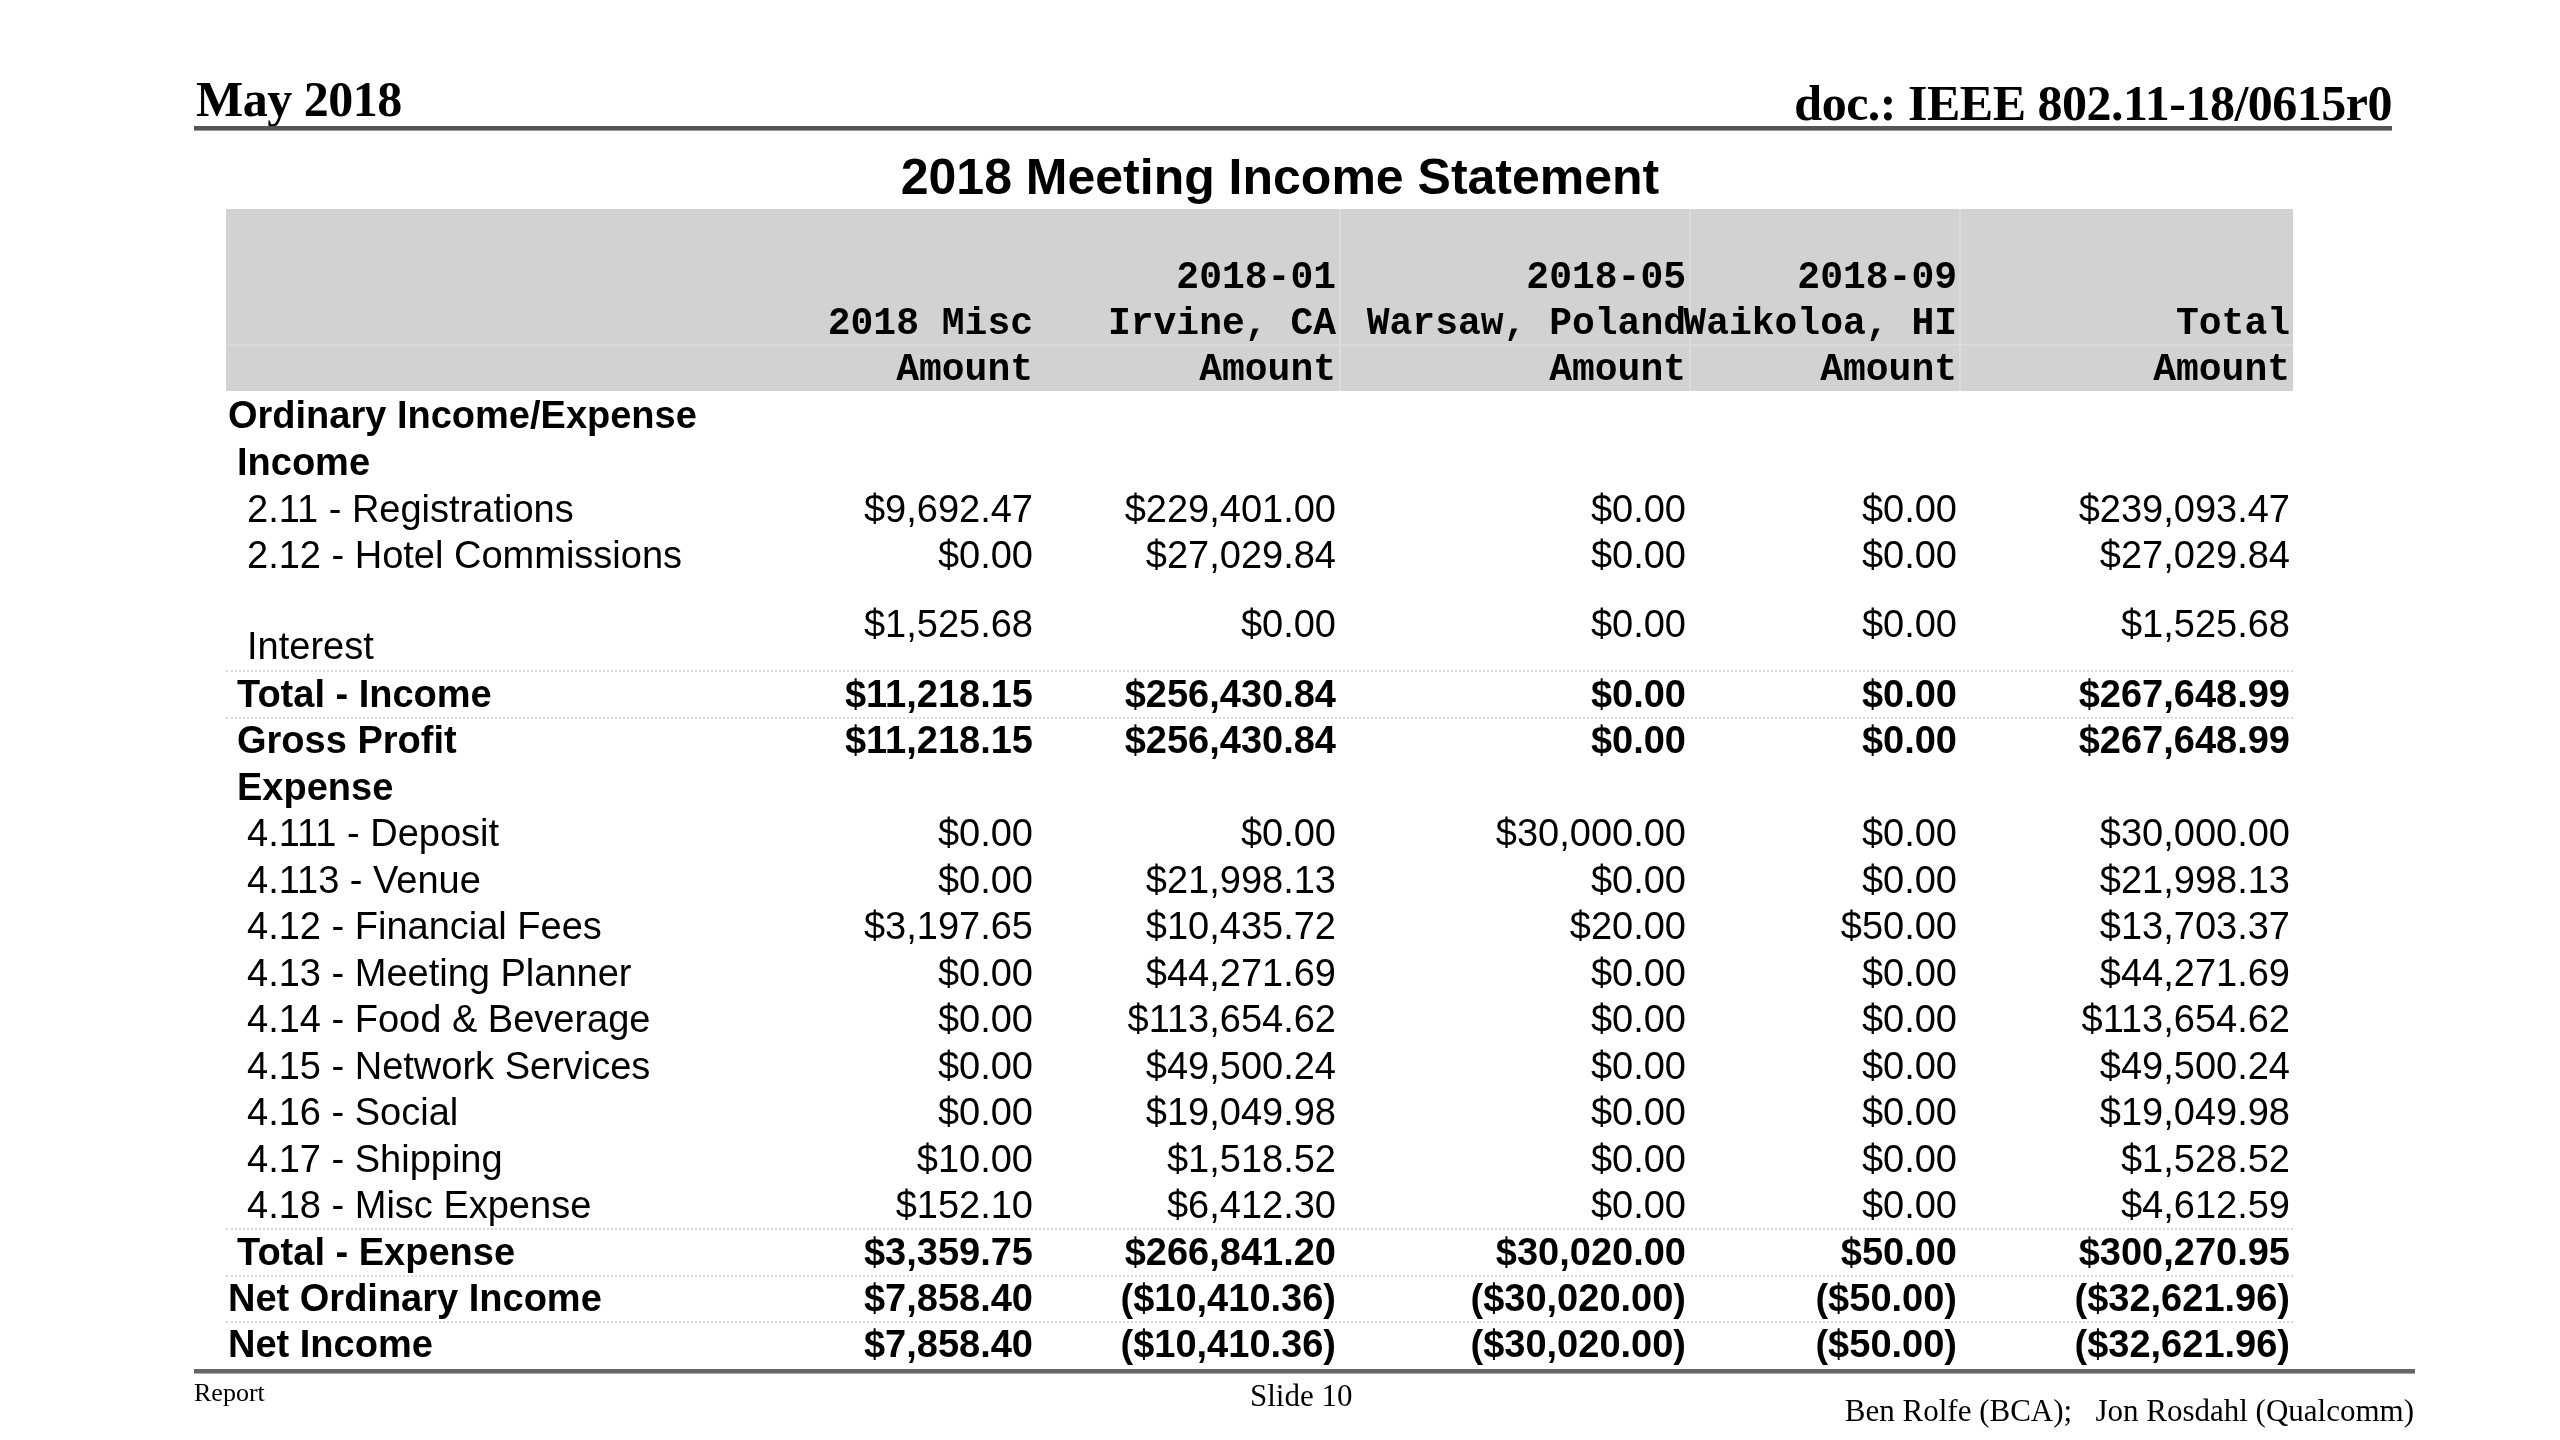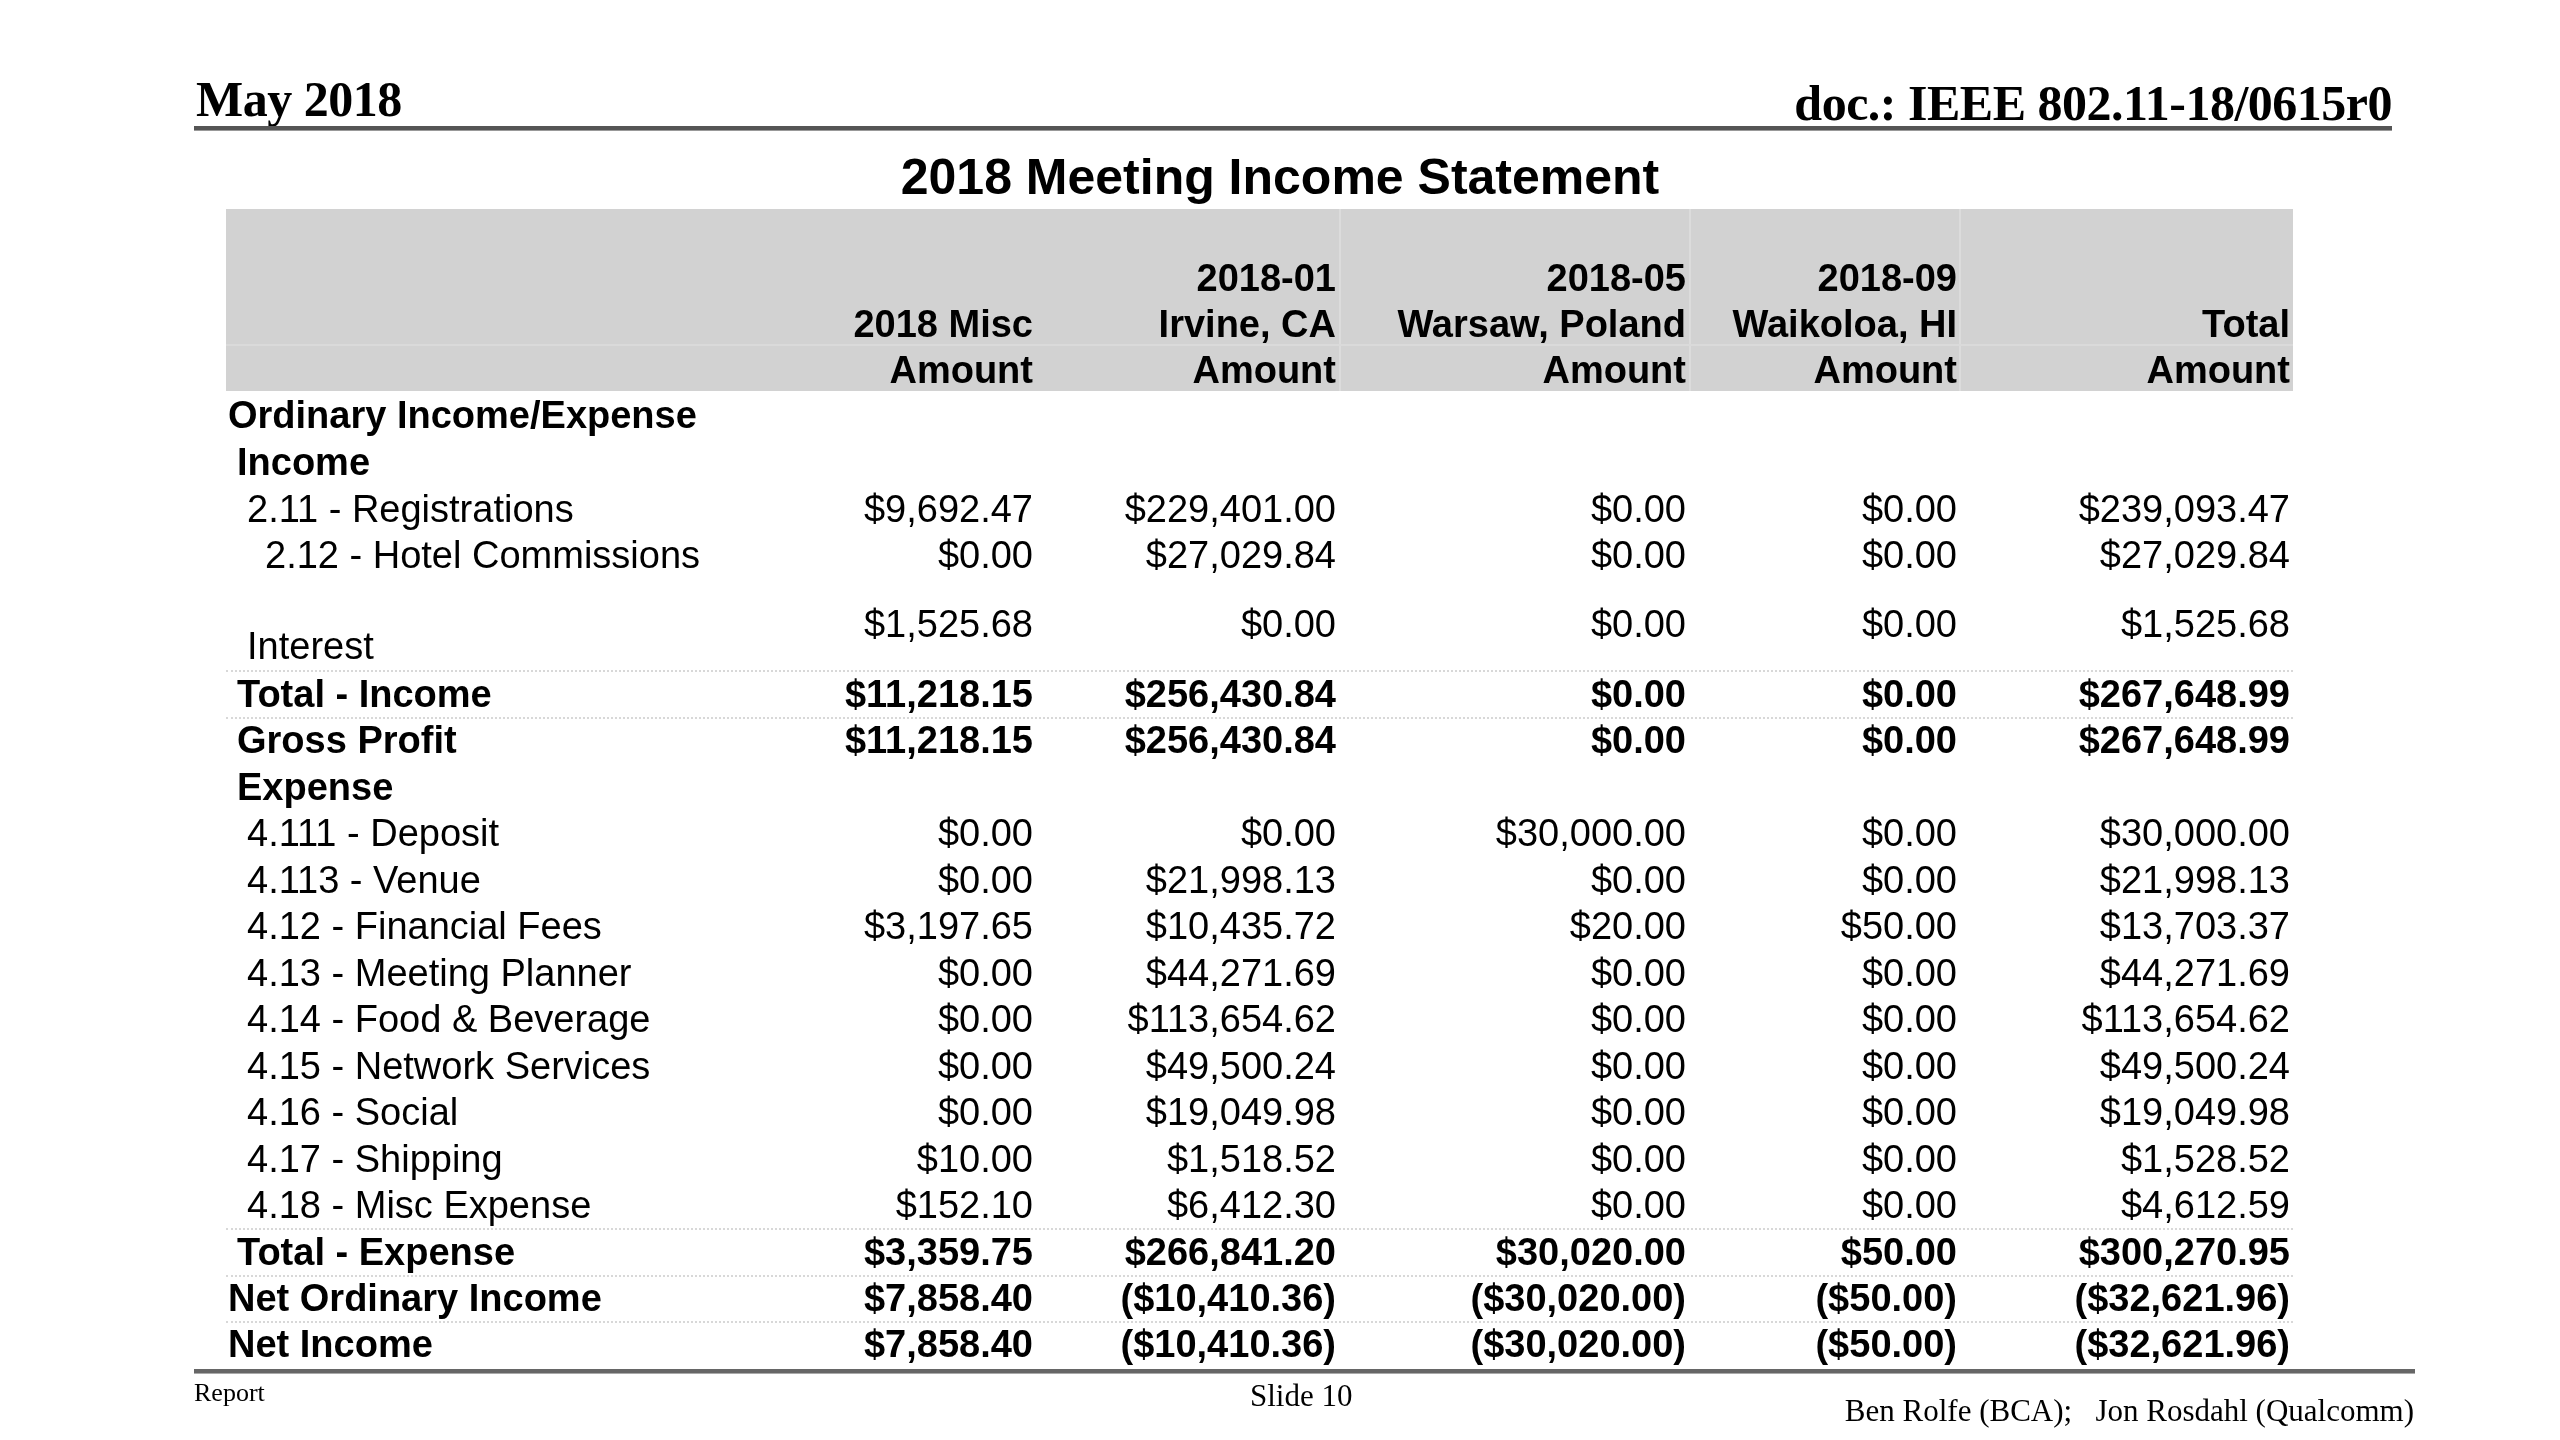--- a/index.html
+++ b/index.html
@@ -10,21 +10,21 @@
   #hdr-left { position:absolute; left:196px; top:70px; font-size:50px; font-weight:bold; letter-spacing:-0.5px; }
   #hdr-right { position:absolute; right:168px; top:74px; font-size:50px; font-weight:bold; letter-spacing:-0.5px; }
   #hdr-line { position:absolute; left:194px; top:126px; width:2198px; height:4px; background:#555; border-bottom:1px solid #999; }
 
   #title { position:absolute; left:0; width:2560px; top:148px; text-align:center; font-size:50px; font-weight:bold; }
 
   #head-band { position:absolute; left:226px; top:209px; width:2067px; height:182px; background:#d2d2d2; }
   .head-sep { position:absolute; top:209px; height:182px; width:2px; background:#dcdcdc; }
   .head-hline { position:absolute; left:226px; top:344px; width:2067px; height:2px; background:#dadada; }
 
-  .hcell { position:absolute; text-align:right; font-size:38px; font-weight:bold; line-height:46px; white-space:nowrap; }
+  .hcell { position:absolute; text-align:right; font-size:38px; font-weight:bold; line-height:46px; white-space:nowrap;font-family:Liberation Mono, monospace; }
 
   .row { position:absolute; left:0; width:2560px; height:47px; }
   .lbl { position:absolute; font-size:38px; line-height:47px; white-space:nowrap; }
   .val { position:absolute; font-size:38px; line-height:47px; text-align:right; white-space:nowrap; }
   .bold .lbl, .bold .val { font-weight:bold; }
   .dotline { position:absolute; left:226px; width:2067px; height:0; border-top:2px dotted #d8d8d8; }
 
   #foot-line { position:absolute; left:194px; top:1369px; width:2221px; height:4px; background:#666; border-bottom:1px solid #aaa; }
   #foot-left { position:absolute; left:194px; top:1378px; font-size:26px; }
   #foot-center { position:absolute; left:1250px; top:1378px; font-size:31px; }
@@ -81,21 +81,21 @@
   <div class="row" style="top:486px">
     <span class="lbl" style="left:247px">2.11 - Registrations</span>
     <span class="val" style="right:1527px">$9,692.47</span>
     <span class="val" style="right:1224px">$229,401.00</span>
     <span class="val" style="right:874px">$0.00</span>
     <span class="val" style="right:603px">$0.00</span>
     <span class="val" style="right:270px">$239,093.47</span>
   </div>
 
   <div class="row" style="top:532px">
-    <span class="lbl" style="left:265px">2.12 - Hotel Commissions</span>
+    <span class="lbl" style="left:247px">2.12 - Hotel Commissions</span>
     <span class="val" style="right:1527px">$0.00</span>
     <span class="val" style="right:1224px">$27,029.84</span>
     <span class="val" style="right:874px">$0.00</span>
     <span class="val" style="right:603px">$0.00</span>
     <span class="val" style="right:270px">$27,029.84</span>
   </div>
 
   <div class="row" style="top:578px; height:94px;">
     <span class="lbl" style="left:247px; top:45px">Interest</span>
     <span class="val" style="right:1527px; top:23px">$1,525.68</span>

